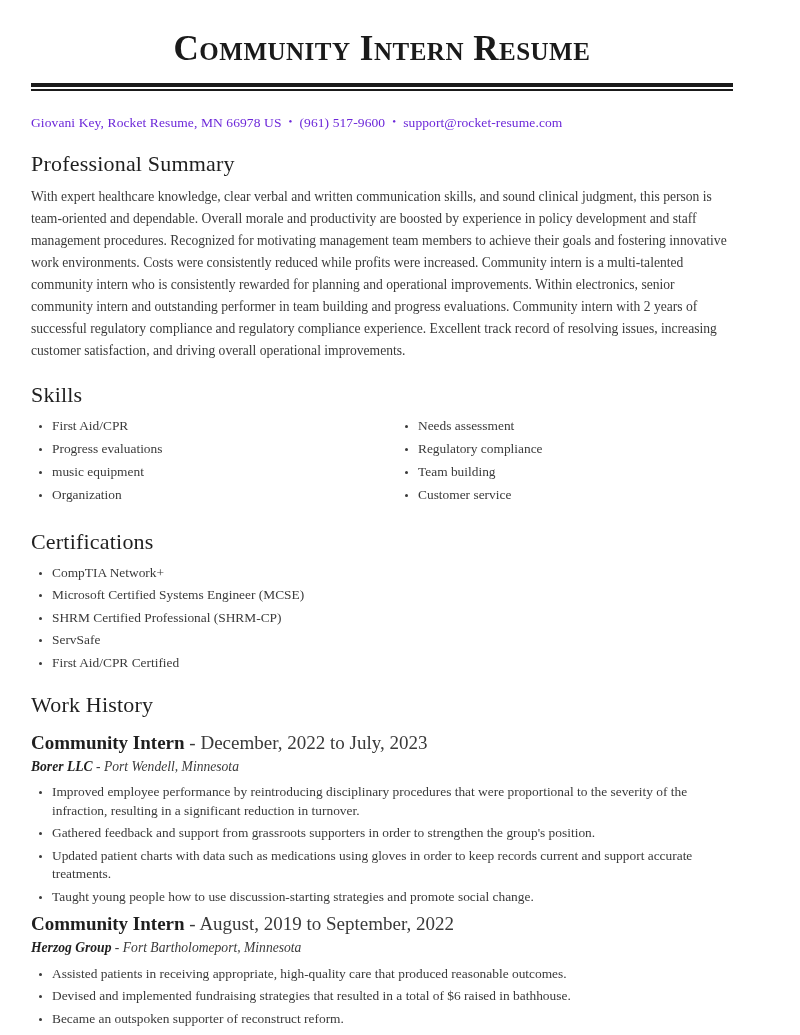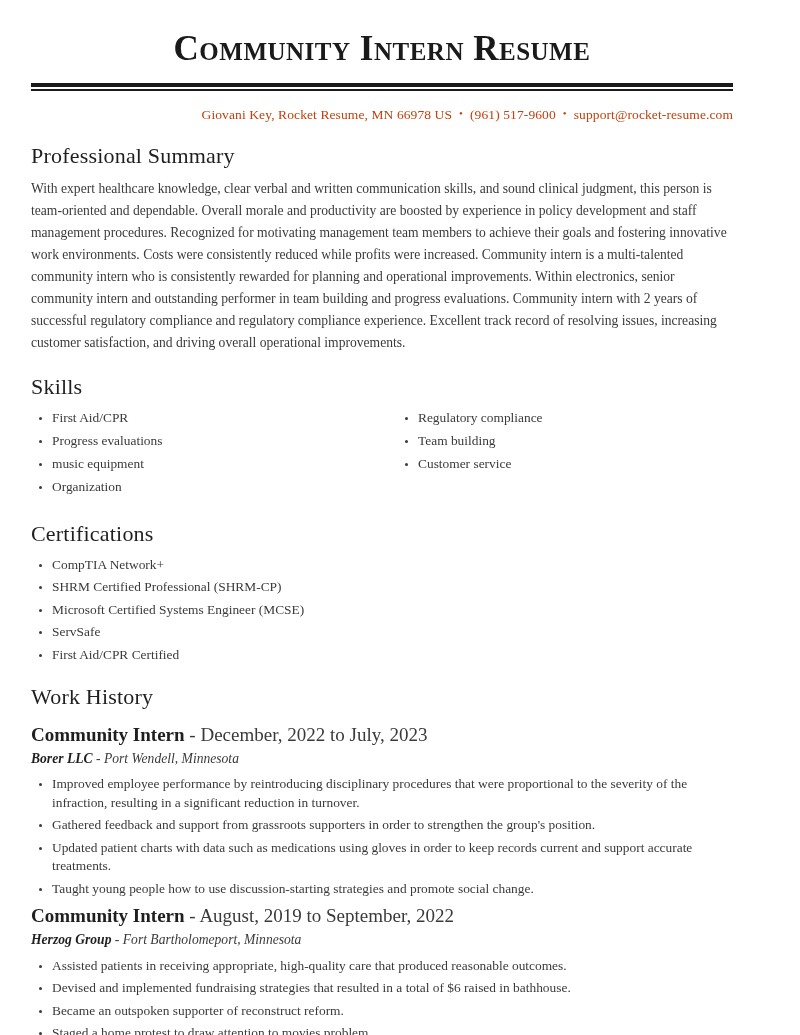--- a/index.html
+++ b/index.html
@@ -44,24 +44,24 @@
   }
   .rule-gap {
     height: 2px;
     background: #ffffff;
   }
   .rule-thin {
     height: 2px;
     background: #1a1a1a;
   }
   .contact-line {
-    text-align: right;
+    text-align: left;
     font-size: 13.5px;
-    color: #c2410c;
-    padding: 16px 0 0 0;
+    color: #6d28d9;
+    padding: 24px 0 0 0;
     letter-spacing: 0.1px;
   }
   .contact-sep {
     padding: 0 7px;
     font-size: 11px;
     position: relative;
     top: -2px;
   }
 
   
@@ -202,34 +202,35 @@
       <div class="skills-col left">
         <ul class="bullets">
           <li><span>First Aid/CPR</span></li>
           <li><span>Progress evaluations</span></li>
           <li><span>music equipment</span></li>
           <li><span>Organization</span></li>
         </ul>
       </div>
       <div class="skills-col right">
         <ul class="bullets">
+          <li><span>Needs assessment</span></li>
           <li><span>Regulatory compliance</span></li>
           <li><span>Team building</span></li>
           <li><span>Customer service</span></li>
         </ul>
       </div>
     </div>
   </div>
 
   <div class="section">
     <h2 class="section-heading">Certifications</h2>
     <ul class="bullets cert-list">
       <li><span>CompTIA Network+</span></li>
+      <li><span>Microsoft Certified Systems Engineer (MCSE)</span></li>
       <li><span>SHRM Certified Professional (SHRM-CP)</span></li>
-      <li><span>Microsoft Certified Systems Engineer (MCSE)</span></li>
       <li><span>ServSafe</span></li>
       <li><span>First Aid/CPR Certified</span></li>
     </ul>
   </div>
 
   <div class="section">
     <h2 class="section-heading">Work History</h2>
 
     <div class="job">
       <div class="job-title-line">

